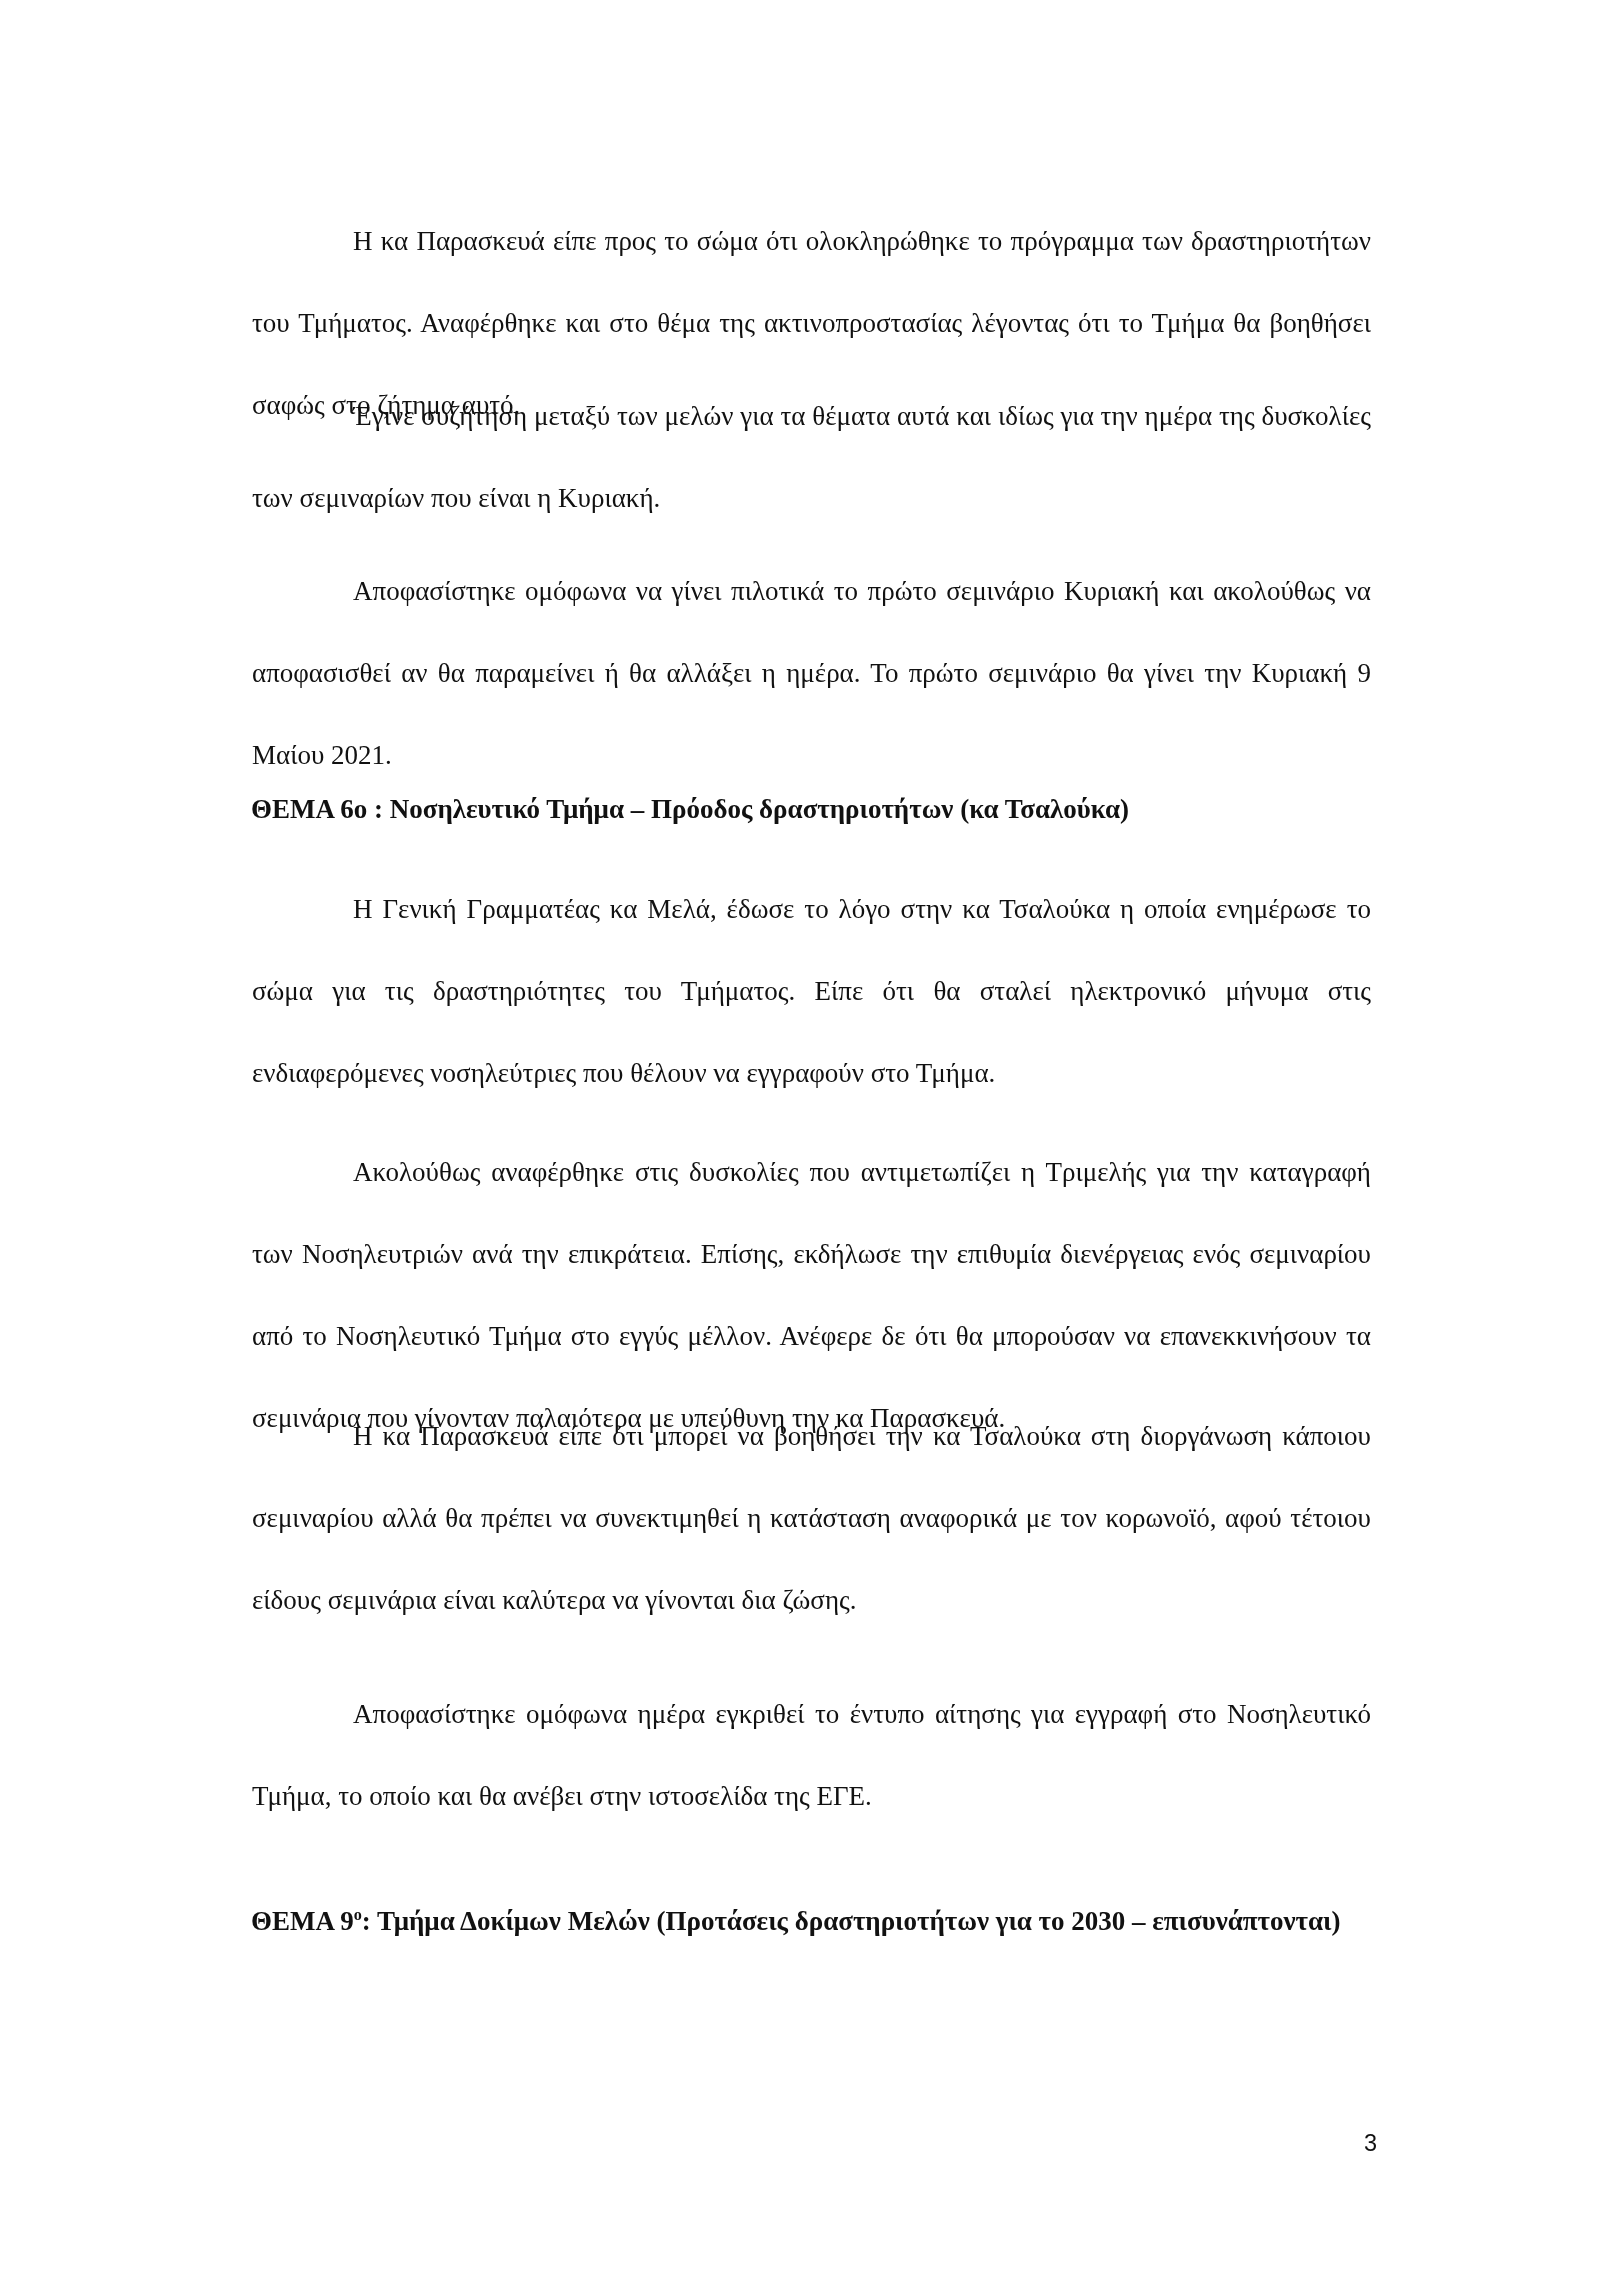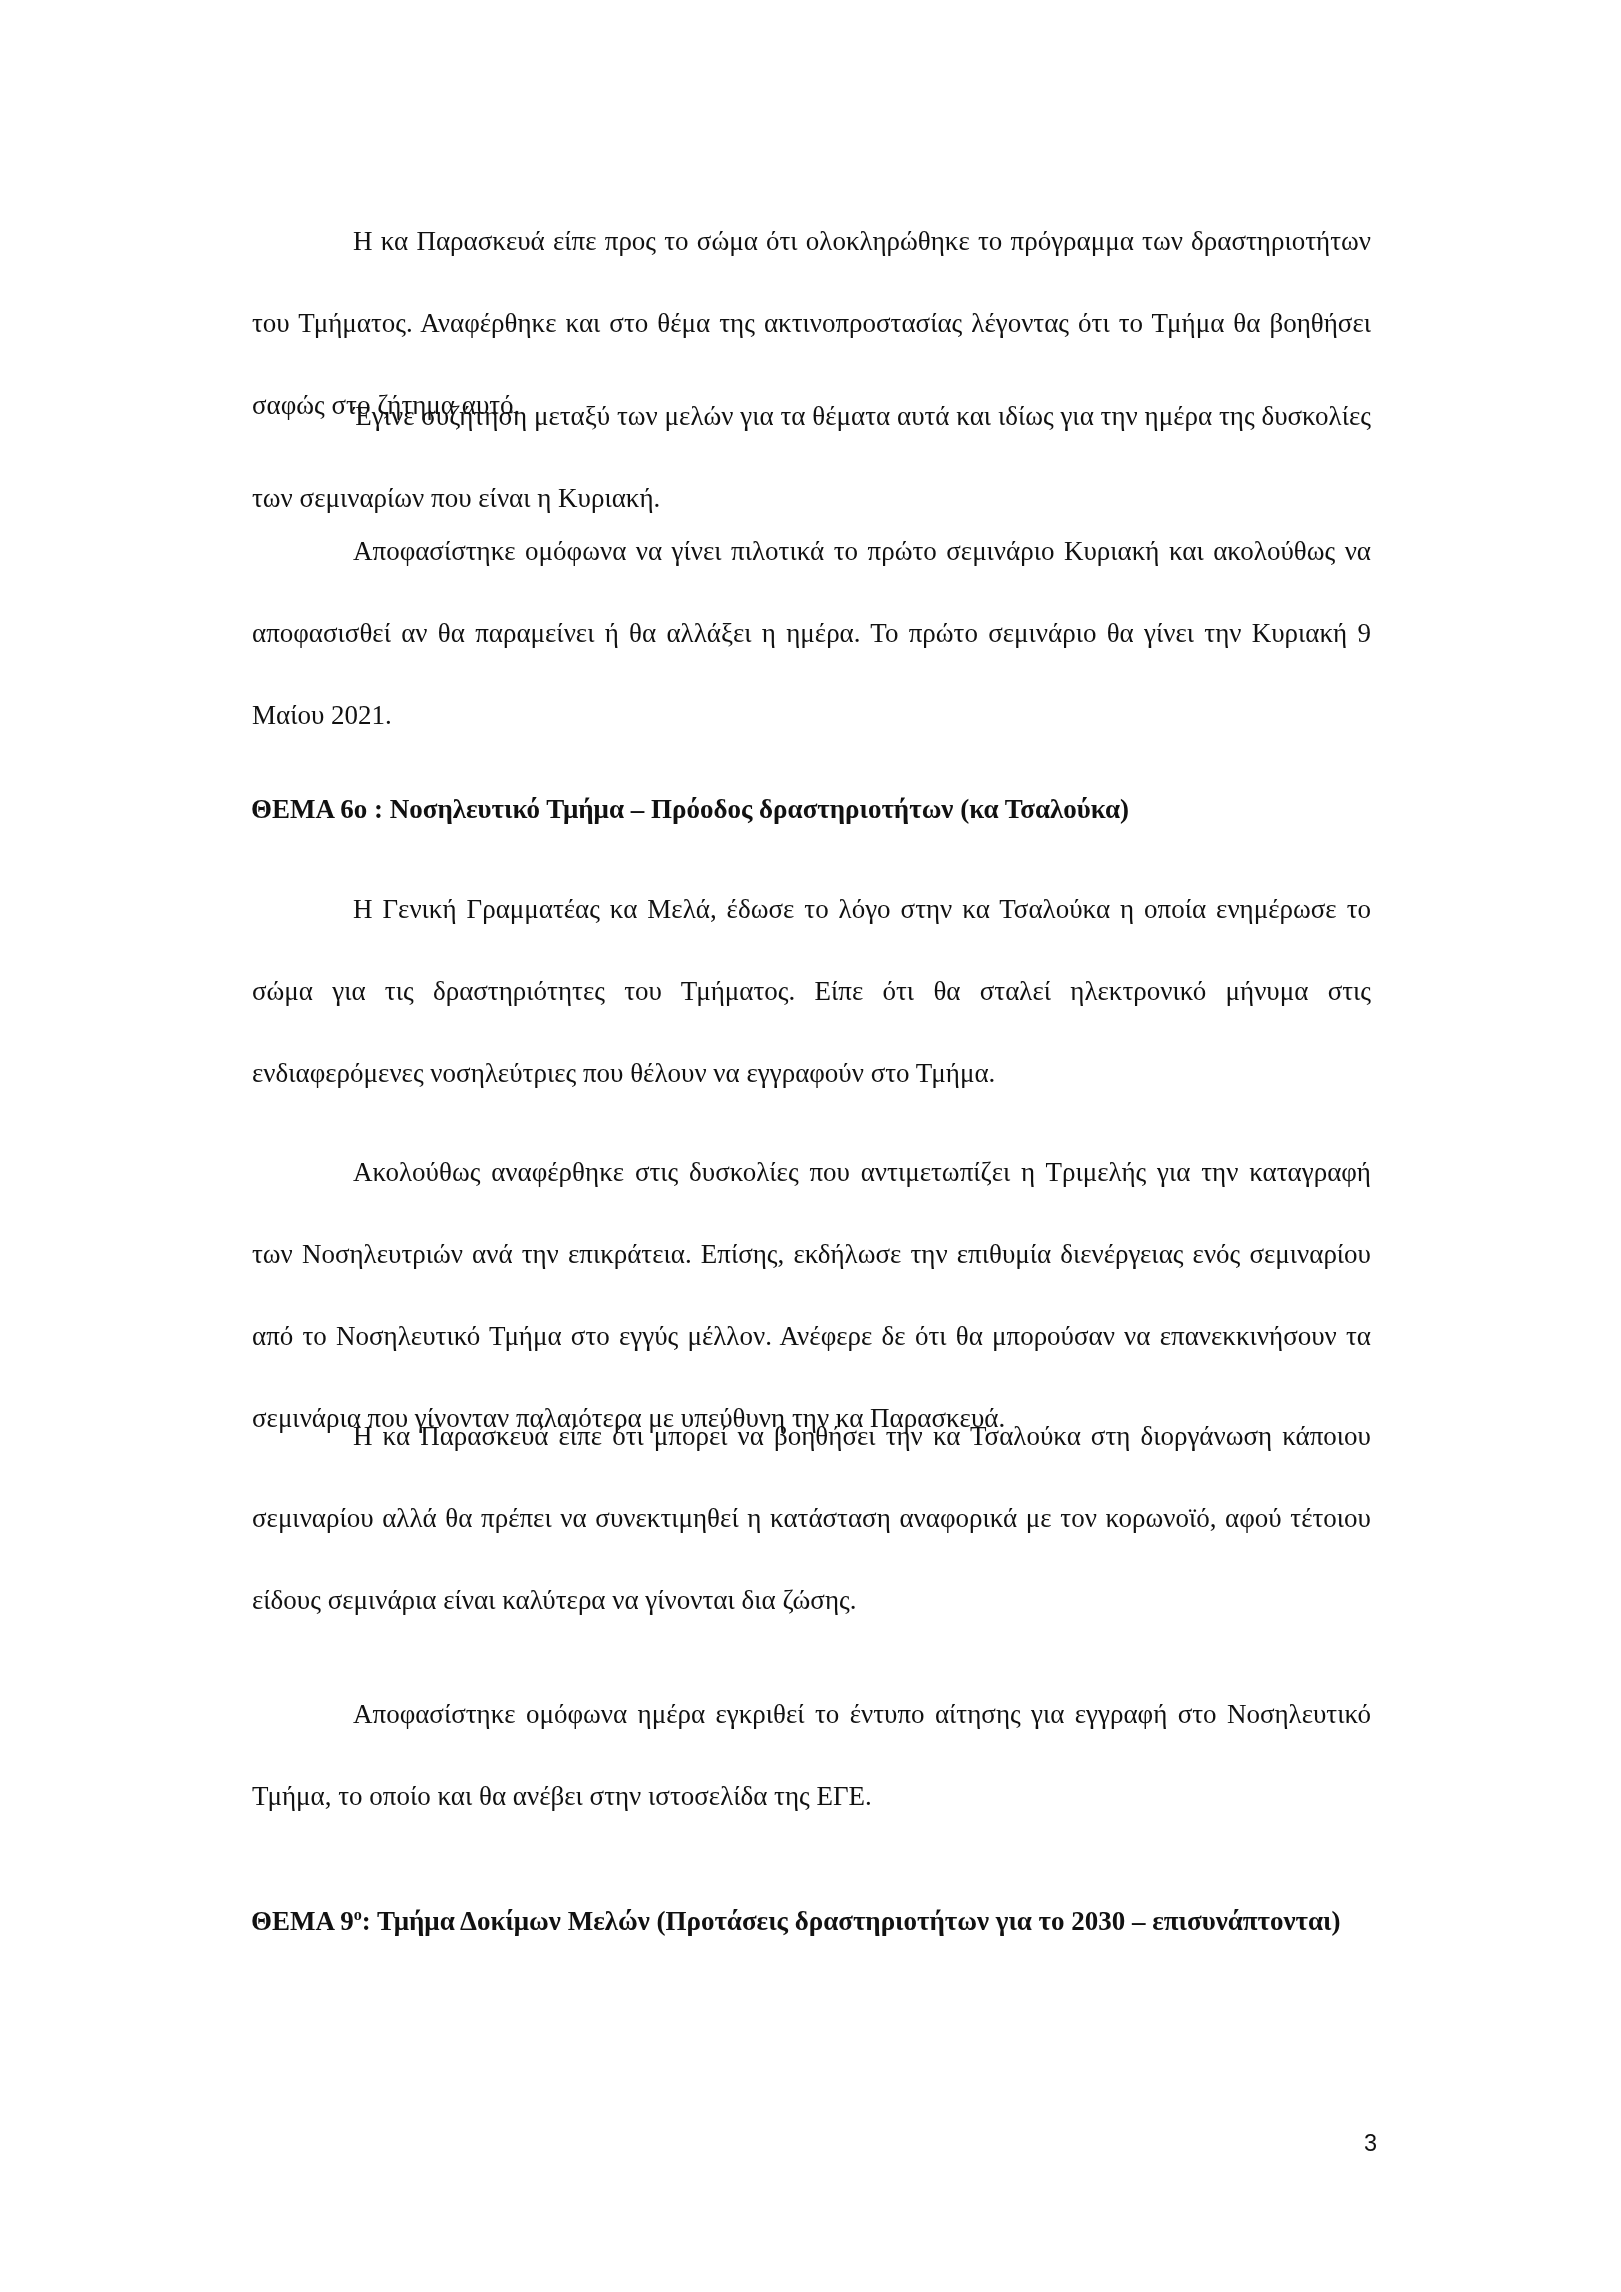--- a/index.html
+++ b/index.html
@@ -19,21 +19,21 @@
 <div class="page">
 
   <div class="blk" style="top:193px;">
     <p class="indent">Η κα Παρασκευά είπε προς το σώμα ότι ολοκληρώθηκε το πρόγραμμα των δραστηριοτήτων του Τμήματος. Αναφέρθηκε και στο θέμα της ακτινοπροστασίας λέγοντας ότι το Τμήμα θα βοηθήσει σαφώς στο ζήτημα αυτό.</p>
   </div>
 
   <div class="blk" style="top:368px;">
     <p class="indent">Έγινε συζήτηση μεταξύ των μελών για τα θέματα αυτά και ιδίως για την ημέρα της δυσκολίες των σεμιναρίων που είναι η Κυριακή.</p>
   </div>
 
-  <div class="blk" style="top:503px;">
+  <div class="blk" style="top:543px;">
     <p class="indent">Αποφασίστηκε ομόφωνα να γίνει πιλοτικά το πρώτο σεμινάριο Κυριακή και ακολούθως να αποφασισθεί αν θα παραμείνει ή θα αλλάξει η ημέρα. Το πρώτο σεμινάριο θα γίνει την Κυριακή 9 Μαίου 2021.</p>
   </div>
 
   <div class="blk" style="top:774px;">
     <h2 class="heading">ΘΕΜΑ 6ο : Νοσηλευτικό Τμήμα – Πρόοδος δραστηριοτήτων (κα Τσαλούκα)</h2>
   </div>
 
   <div class="blk" style="top:861px;">
     <p class="indent">Η Γενική Γραμματέας κα Μελά, έδωσε το λόγο στην κα Τσαλούκα η οποία ενημέρωσε το σώμα για τις δραστηριότητες του Τμήματος. Είπε ότι θα σταλεί ηλεκτρονικό μήνυμα στις ενδιαφερόμενες νοσηλεύτριες που θέλουν να εγγραφούν στο Τμήμα.</p>
   </div>

